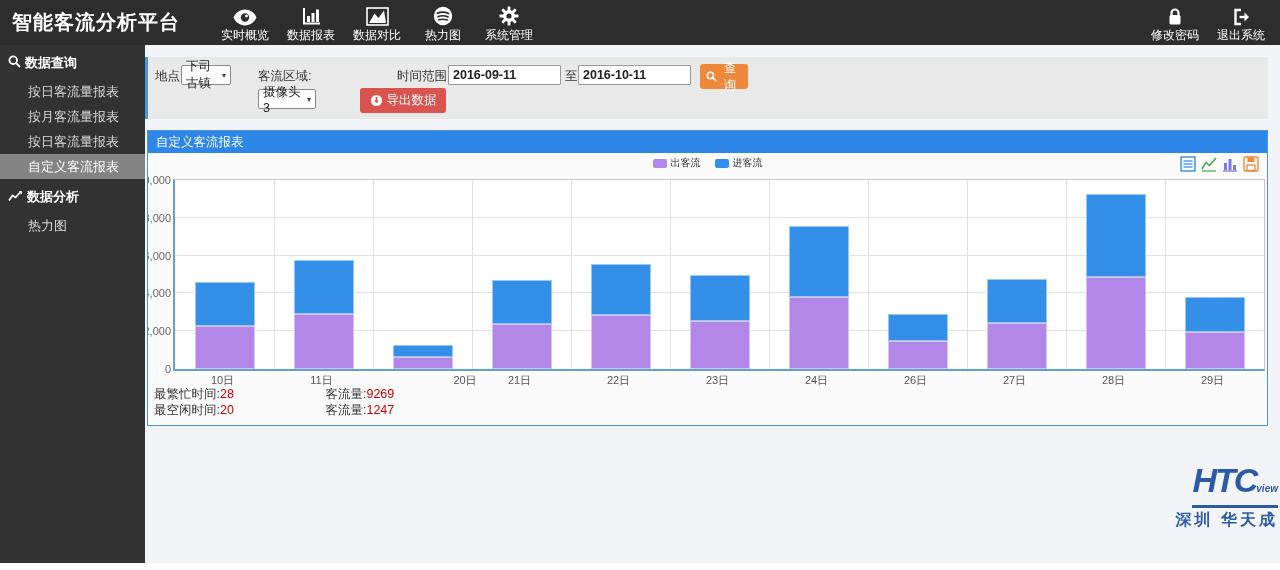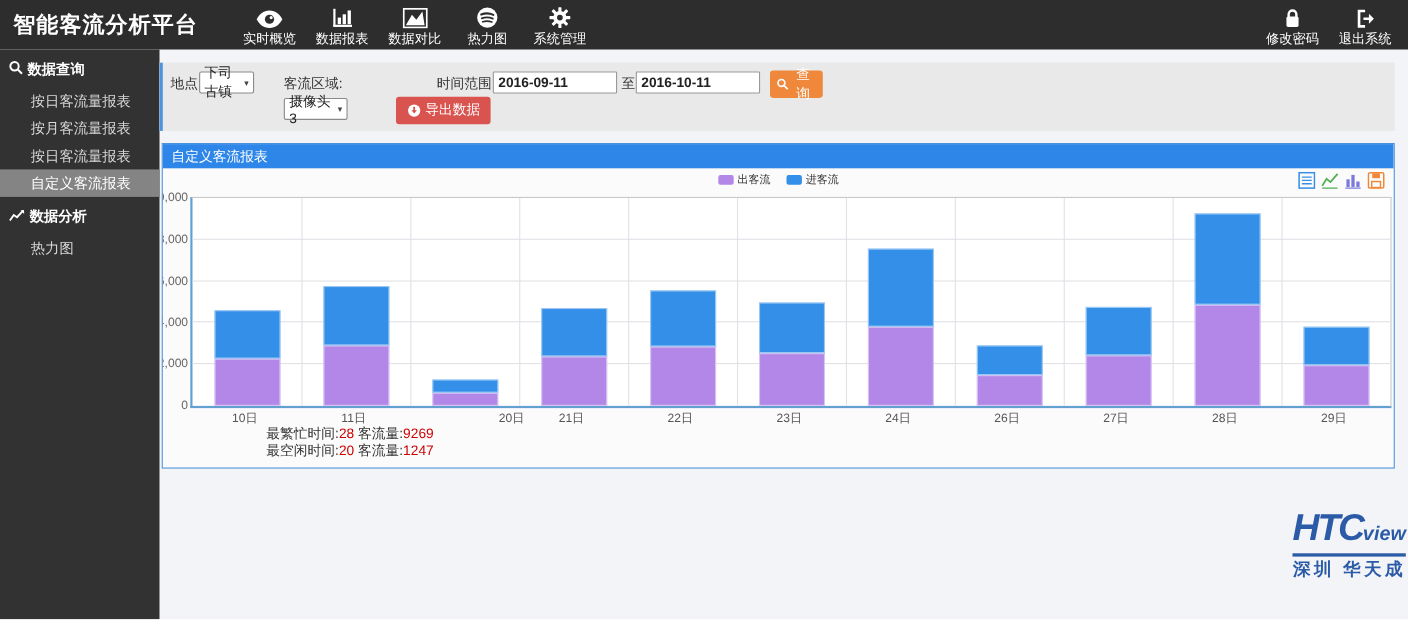--- a/index.html
+++ b/index.html
@@ -41,30 +41,30 @@
   .lg em{font-style:normal;font-size:10px;color:#333;}
   .toolbar{position:absolute;top:3px;right:8px;display:flex;gap:5px;}
   .toolbar .ticon{width:16px;height:16px;cursor:pointer;}
   .plot{position:absolute;left:25px;top:26px;width:1089px;height:189px;background:#fff;
         border:1px solid #c8c8c8;border-left:2px solid #63a0d2;border-bottom:2px solid #63a0d2;box-sizing:content-box;}
   .hgrid{position:absolute;left:0;right:0;height:1px;background:#e2e2e6;}
   .vgrid{position:absolute;top:0;bottom:0;width:1px;background:#e2e2e6;}
   .barseg{position:absolute;box-sizing:border-box;border:1px solid rgba(255,255,255,0.5);}
   .ylab{position:absolute;left:-64px;width:60px;text-align:right;font-size:11px;color:#666;transform:translateY(-50%);}
   .xlab{position:absolute;top:220px;transform:translateX(-50%);font-size:11px;color:#555;white-space:nowrap;}
-  .stats{position:absolute;left:6px;top:234px;font-size:12.5px;line-height:15px;text-align:right;}
+  .stats{position:absolute;left:6px;top:234px;font-size:12.5px;line-height:15px;}
   .stat-row{margin-bottom:1px;}
   .grp1{display:inline-block;width:168px;}
   .s-label{color:#333;}
   .s-val{color:#cc0000;}
   
   .logo{position:absolute;right:2px;top:465px;text-align:right;color:#2b5aa7;}
   .logo-top{display:inline-block;border-bottom:3px solid #2b5aa7;padding-bottom:1px;font-style:italic;font-weight:bold;line-height:30px;}
   .logo-top .htc{font-size:34px;letter-spacing:-2px;}
-  .logo-top .view{font-size:18px;letter-spacing:0;}
+  .logo-top .view{font-size:10px;letter-spacing:0;}
   .logo-sub{font-size:16px;font-weight:bold;letter-spacing:3px;margin-top:2px;}
 </style>
 </head>
 <body>
 
 <div class="topnav">
   <div class="nav-title">智能客流分析平台</div>
   <div class="nav-items">
     <div class="nav-item">
       <span class="nicon">

